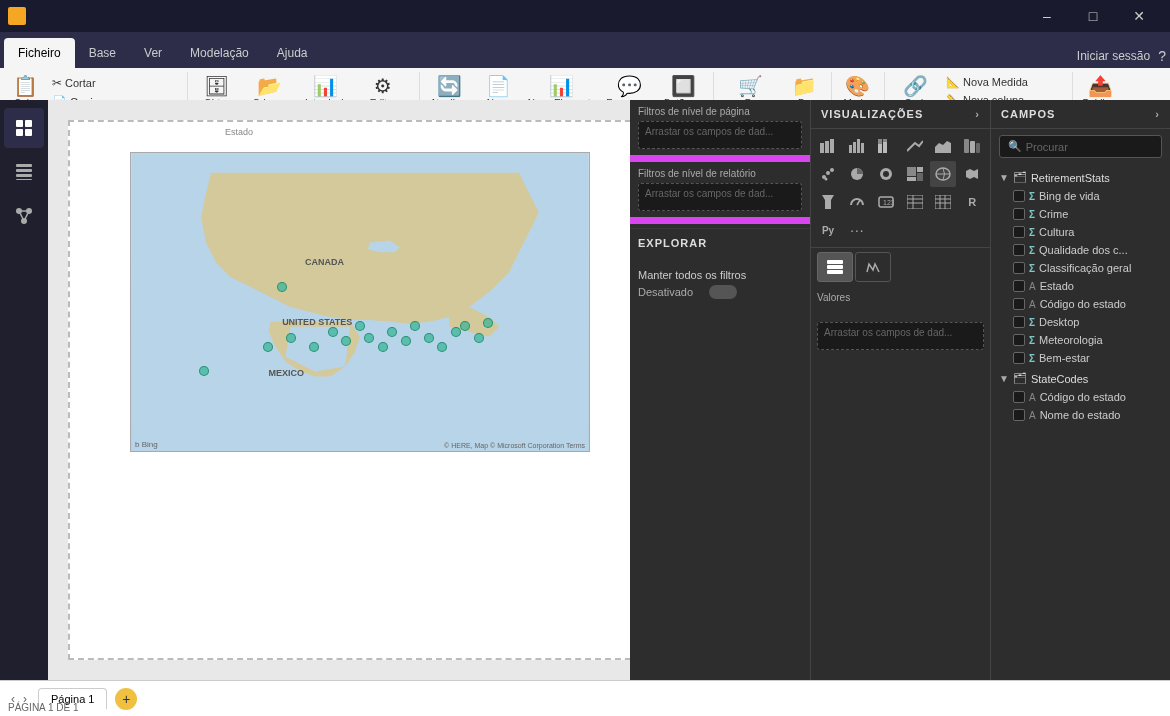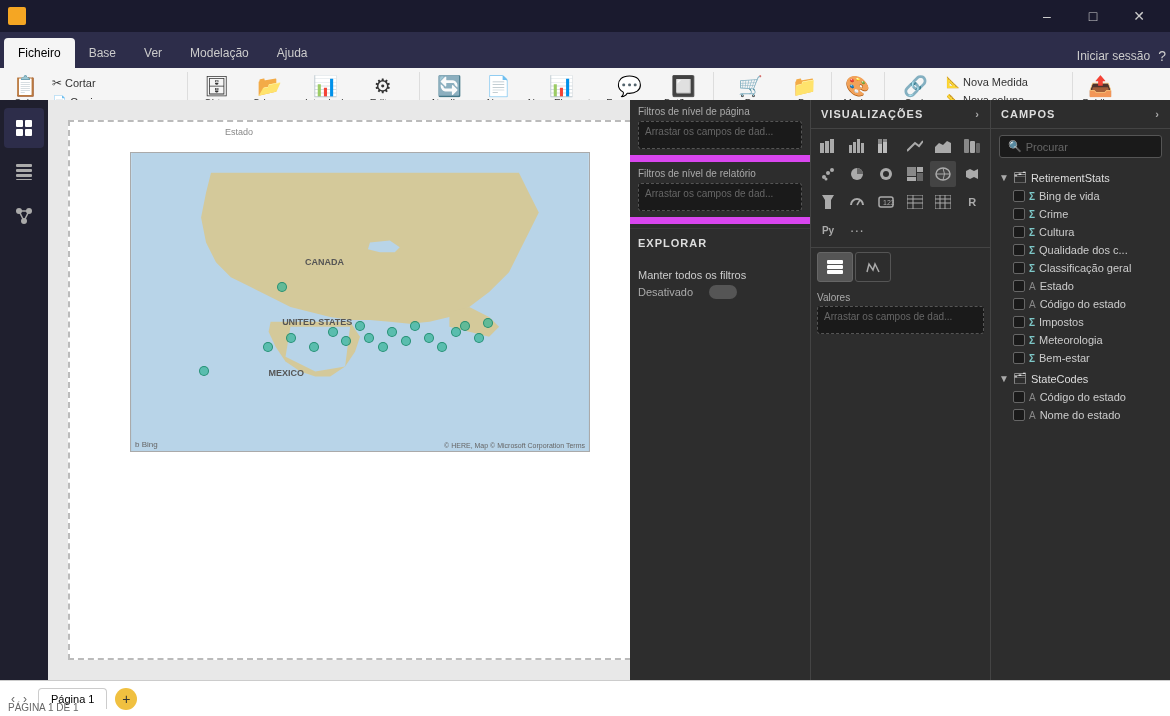--- a/index.html
+++ b/index.html
@@ -189,21 +189,21 @@
       height: 26px;
       display: flex;
       align-items: center;
       justify-content: center;
       font-size: 12px;
       color: #aaa;
       cursor: pointer;
       border-radius: 2px;
     }
     .viz-field-section { margin-bottom: 6px; }
-    .viz-field-label { font-size: 10px; color: #aaa; margin-bottom: 3px; }
+    .viz-field-label { font-size: 10px; color: #aaa; margin-bottom: 19px; }
     .viz-field-drop {
       background: #1a1a1a;
       border: 1px dashed #555;
       border-radius: 3px;
       padding: 4px 6px;
       font-size: 10px;
       color: #666;
       min-height: 28px;
     }
     .viz-filter-header {
@@ -824,21 +824,21 @@
         <span>Estado</span>
       </div>
       <div class="field-item">
         <span class="field-check"></span>
         <span class="field-icon">A</span>
         <span>Código do estado</span>
       </div>
       <div class="field-item">
         <span class="field-check"></span>
         <span class="field-sigma">Σ</span>
-        <span>Impostos</span>
+        <span>Desktop</span>
       </div>
       <div class="field-item">
         <span class="field-check"></span>
         <span class="field-sigma">Σ</span>
         <span>Meteorologia</span>
       </div>
       <div class="field-item">
         <span class="field-check"></span>
         <span class="field-sigma">Σ</span>
         <span>Bem-estar</span>

